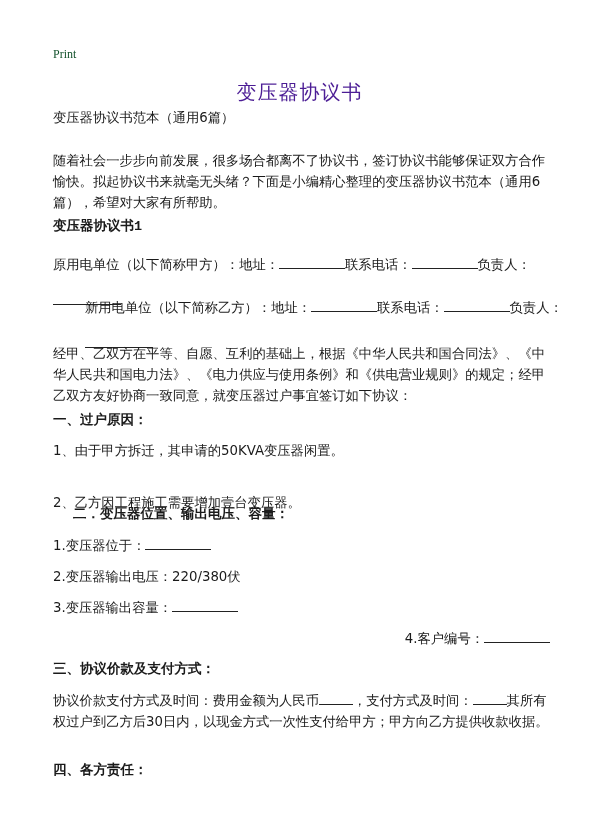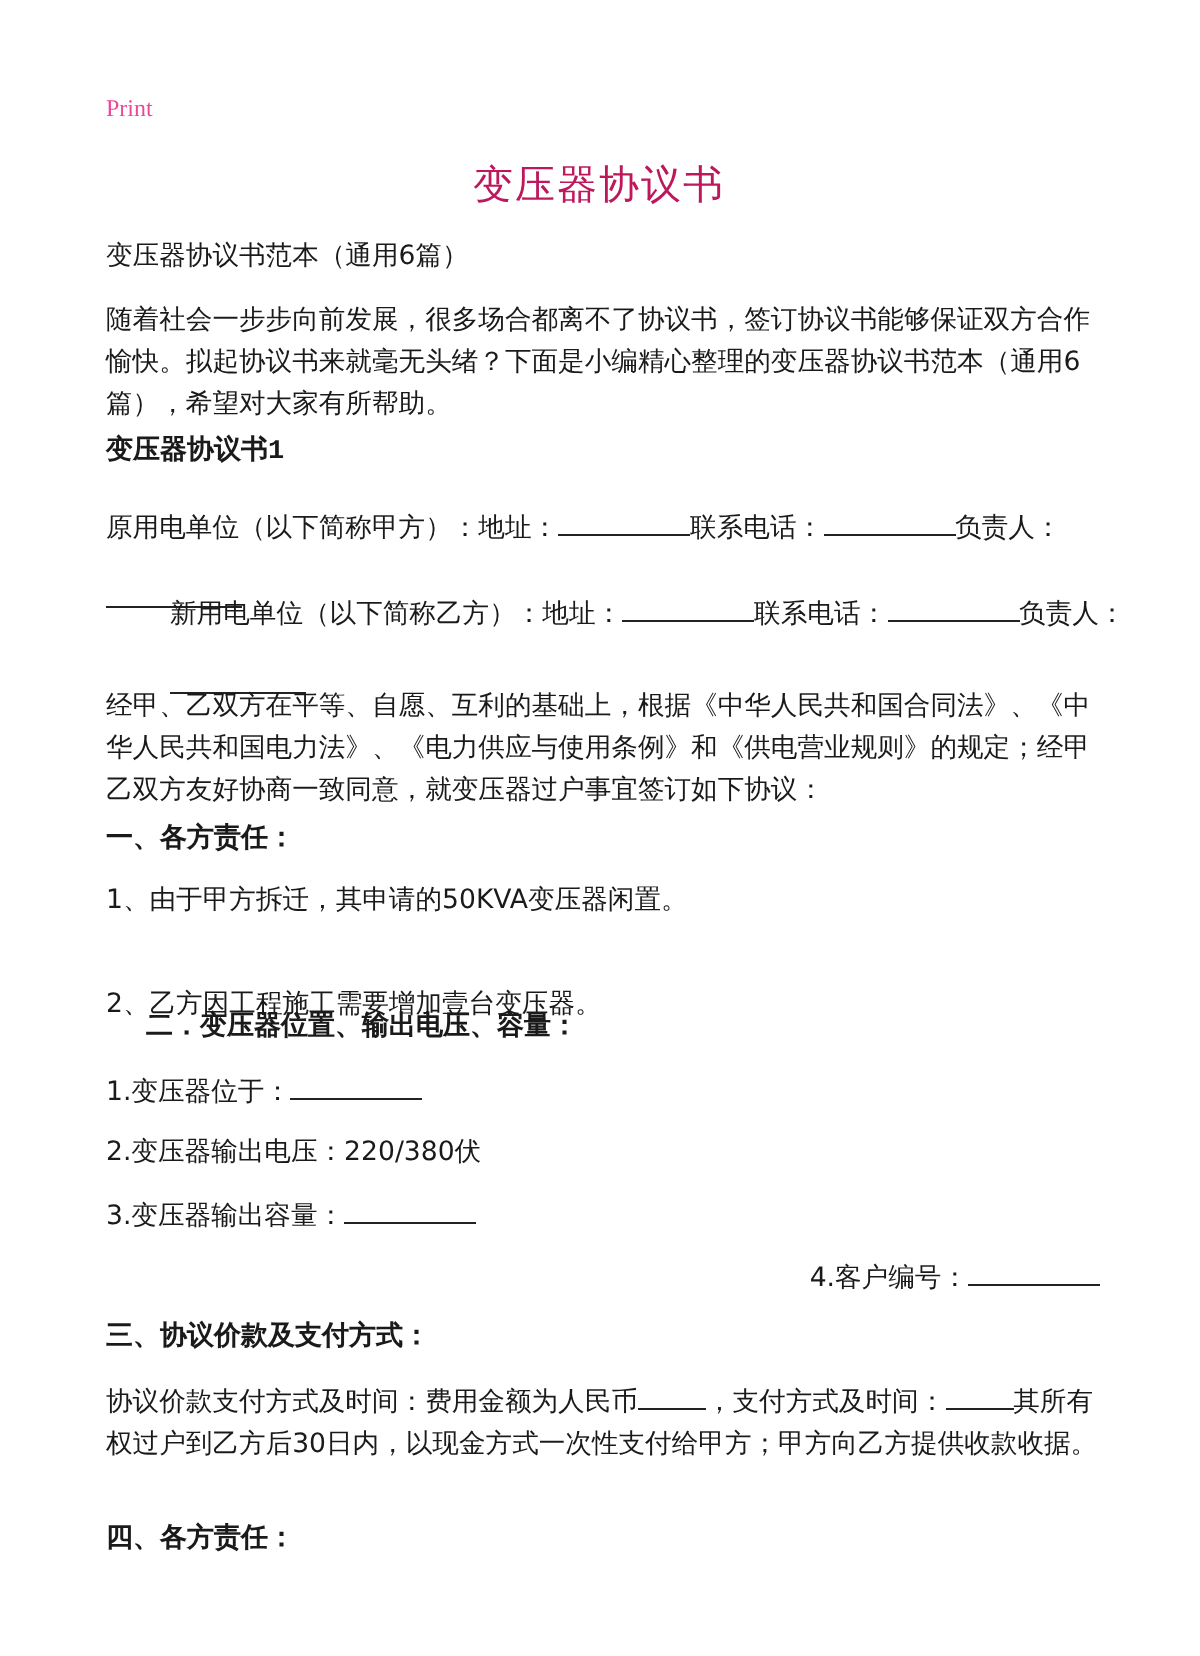--- a/index.html
+++ b/index.html
@@ -5,58 +5,58 @@
   html, body { margin: 0; padding: 0; background: #ffffff; }
   body {
     width: 600px; height: 828px; overflow: hidden; position: relative;
     font-family: "DejaVu Sans", "Liberation Sans", sans-serif;
     color: #1a1a1a;
   }
   .page { position: absolute; left: 53px; top: 0; width: 500px; }
   .print {
     position: absolute; top: 47px; left: 0;
     font-family: "Liberation Serif", "DejaVu Serif", serif;
-    font-size: 12px; color: #ec4899;
+    font-size: 12px; color: #14532d;
   }
   .title {
     position: absolute; top: 79px; left: 0; width: 493px; text-align: center;
-    font-size: 20px; letter-spacing: 1px; color: #be185d;
+    font-size: 20px; letter-spacing: 1px; color: #4c1d95;
   }
   .block { position: absolute; left: 0; width: 497px; font-size: 13.3px; line-height: 21px; }
   .heading { font-weight: bold; font-family: Liberation Mono, monospace; font-size: 13.5px; }
   .blank { display: inline-block; border-bottom: 1px solid #222; height: 14px; vertical-align: baseline; }
   .w66 { width: 66px; }
   .w68 { width: 68px; }
   .w34 { width: 34px; }
 </style>
 </head>
 <body>
 
 <div class="page">
   <div class="print">Print</div>
 
   <div class="title">变压器协议书</div>
 
-  <div class="block" style="top:118px;">变压器协议书范本（通用6篇）</div>
+  <div class="block" style="top:107px;">变压器协议书范本（通用6篇）</div>
 
   <div class="block" style="top:150px;">随着社会一步步向前发展，很多场合都离不了协议书，签订协议书能够保证双方合作愉快。拟起协议书来就毫无头绪？下面是小编精心整理的变压器协议书范本（通用6篇），希望对大家有所帮助。</div>
 
   <div class="block heading" style="top:216px;">变压器协议书1</div>
 
   <div class="block" style="top:247px; line-height:36px;">
     <span>原用电单位（以下简称甲方）：地址：</span><span class="blank w66"></span><span>联系电话：</span><span class="blank w66"></span><span>负责人：</span><br><span class="blank w68"></span>
   </div>
 
   <div class="block" style="top:290px; line-height:36px;margin-left:32px;">
     <span>新用电单位（以下简称乙方）：地址：</span><span class="blank w66"></span><span>联系电话：</span><span class="blank w66"></span><span>负责人：</span><br><span class="blank w68"></span>
   </div>
 
   <div class="block" style="top:343px;">经甲、乙双方在平等、自愿、互利的基础上，根据《中华人民共和国合同法》、《中华人民共和国电力法》、《电力供应与使用条例》和《供电营业规则》的规定；经甲乙双方友好协商一致同意，就变压器过户事宜签订如下协议：</div>
 
-  <div class="block heading" style="top:410px;">一、各方责任：</div>
+  <div class="block heading" style="top:410px;">一、过户原因：</div>
   <div class="block" style="top:440px;">1、由于甲方拆迁，其申请的50KVA变压器闲置。</div>
   <div class="block" style="top:492px;">2、乙方因工程施工需要增加壹台变压器。</div>
 
   <div class="block heading" style="top:504px;margin-left:20px;">二．变压器位置、输出电压、容量：</div>
 
   <div class="block" style="top:535px;">
     <span>1.变压器位于：</span><span class="blank w66"></span>
   </div>
   <div class="block" style="top:566px;">2.变压器输出电压：220/380伏</div>
   <div class="block" style="top:597px;">

